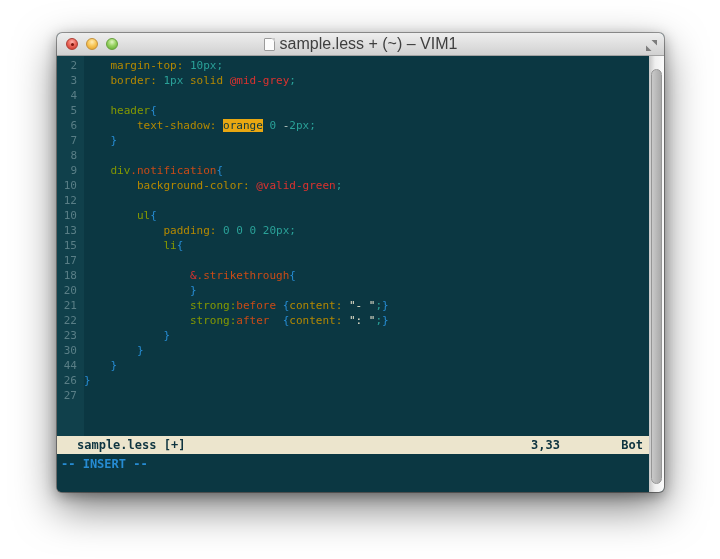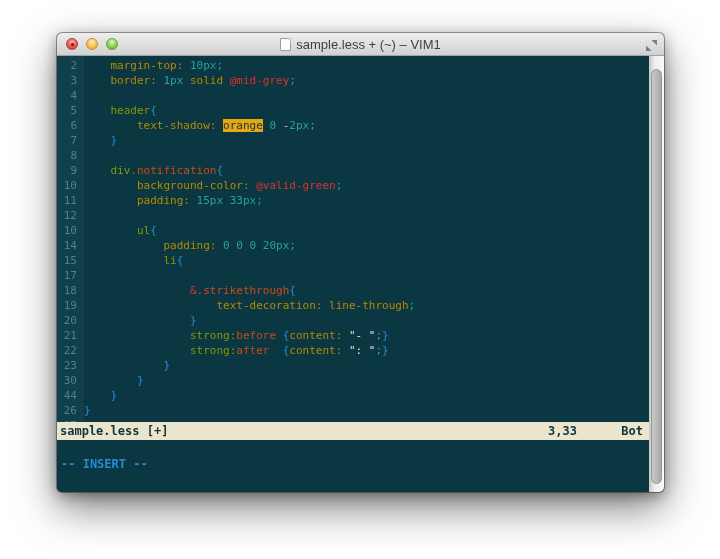--- a/index.html
+++ b/index.html
@@ -13,45 +13,45 @@
 
   
   .titlebar { position:relative; height:23px; display:flex; align-items:center; justify-content:center;
               background:linear-gradient(#eeeeee,#d1d1d1); border-bottom:1px solid #a2a2a2; }
   .lights { position:absolute; left:9px; top:0; bottom:0; display:flex; align-items:center; gap:8px; }
   .light { width:12px; height:12px; border-radius:50%; position:relative; }
   .light.red   { background:radial-gradient(circle at 50% 30%, #ffb3ac 0%, #ee6f62 40%, #d8493c 75%); border:1px solid #ad3c33; }
   .light.red .dot { position:absolute; left:3.5px; top:3.5px; width:3px; height:3px; border-radius:50%; background:#7e150d; }
   .light.yellow{ background:radial-gradient(circle at 50% 30%, #ffedb5 0%, #f8c85b 45%, #eaab35 80%); border:1px solid #c4913a; }
   .light.green { background:radial-gradient(circle at 50% 30%, #e1f6c4 0%, #98d262 45%, #72b73f 80%); border:1px solid #67a03c; }
-  .title { display:flex; align-items:center; gap:5px; font-size:13px; color:#3f3f3f; }
+  .title { display:flex; align-items:center; gap:5px; font-size:16px; color:#3f3f3f; }
   .doc-icon { width:11px; height:13px; background:#fcfcfc; border:1px solid #9b9b9b; border-radius:1px; position:relative; }
   .doc-icon::after { content:""; position:absolute; right:-1px; top:-1px; width:0; height:0;
                      border-left:4px solid transparent; border-top:4px solid #c9c9c9; }
   .fullscreen { position:absolute; right:6px; top:5px; width:13px; height:13px; cursor:pointer; }
 
   
   .body { display:flex; height:436px; }
   .vim { flex:1; min-width:0; display:flex; flex-direction:column; background:var(--bg,#0b3742); }
 
   .editor { flex:1; overflow:hidden; padding-top:2px;
             background-image:linear-gradient(to right, var(--gutter,#10404b) 0, var(--gutter,#10404b) 27px, rgba(0,0,0,0) 27px); }
   .row  { display:flex; height:15px; line-height:15px; white-space:pre;
           font-family:"DejaVu Sans Mono","Liberation Mono",monospace; font-size:11px; }
   .ln   { flex:none; width:27px; padding-right:7px; text-align:right; color:var(--lnum,#597e86); }
   .code { flex:1; }
 
   
   .statusline { position:relative; height:18px; flex:none; display:flex; align-items:center;
-                padding-left:3px; background:var(--status-bg,#ece5cd); color:var(--status-fg,#0e3440);
+                padding-left:20px; background:var(--status-bg,#ece5cd); color:var(--status-fg,#0e3440);
                 font-family:"DejaVu Sans Mono","Liberation Mono",monospace; font-size:12px; font-weight:bold; }
-  .ruler { position:absolute; right:72px; }
+  .ruler { position:absolute; right:89px; }
   .pos   { position:absolute; right:6px; }
   .modeline { height:38px; flex:none; padding:3px 0 0 4px; color:var(--mode-fg,#268bd2);
-              font-family:"DejaVu Sans Mono","Liberation Mono",monospace; font-size:12px; font-weight:bold;margin-top:14px; }
+              font-family:"DejaVu Sans Mono","Liberation Mono",monospace; font-size:12px; font-weight:bold; }
 
   
   .scrollbar { flex:none; width:15px; position:relative;
                background:linear-gradient(to right,#c6c6c6,#efefef 40%,#fbfbfb); }
   .thumb { position:absolute; left:2px; right:2px; top:13px; bottom:8px; border-radius:6px;
            background:linear-gradient(to right,#c9c9c9,#a9a9a9); border:1px solid #969696; }
 </style>
 </head>
 <body>
 
@@ -83,28 +83,26 @@
         <div class="editor">
             <div class="row"><span class="ln">2</span><span class="code"><span style="color: rgb(188, 200, 194);">    </span><span style="color: rgb(181, 137, 0);">margin-top:</span><span style="color: rgb(188, 200, 194);"> </span><span style="color: rgb(42, 161, 152);">10px</span><span style="color: rgb(42, 161, 152);">;</span></span></div>
             <div class="row"><span class="ln">3</span><span class="code"><span style="color: rgb(188, 200, 194);">    </span><span style="color: rgb(181, 137, 0);">border:</span><span style="color: rgb(188, 200, 194);"> </span><span style="color: rgb(42, 161, 152);">1px</span><span style="color: rgb(188, 200, 194);"> </span><span style="color: rgb(181, 137, 0);">solid</span><span style="color: rgb(188, 200, 194);"> </span><span style="color: rgb(220, 50, 47);">@mid-grey</span><span style="color: rgb(42, 161, 152);">;</span></span></div>
             <div class="row"><span class="ln">4</span><span class="code"></span></div>
             <div class="row"><span class="ln">5</span><span class="code"><span style="color: rgb(188, 200, 194);">    </span><span style="color: rgb(133, 153, 0);">header</span><span style="color: rgb(38, 139, 210);">{</span></span></div>
             <div class="row"><span class="ln">6</span><span class="code"><span style="color: rgb(188, 200, 194);">        </span><span style="color: rgb(181, 137, 0);">text-shadow:</span><span style="color: rgb(188, 200, 194);"> </span><span style="background-color: rgb(232, 167, 18); color: rgb(11, 55, 66);">orange</span><span style="color: rgb(188, 200, 194);"> </span><span style="color: rgb(42, 161, 152);">0</span><span style="color: rgb(188, 200, 194);"> </span><span style="color: rgb(188, 200, 194);">-</span><span style="color: rgb(42, 161, 152);">2px</span><span style="color: rgb(42, 161, 152);">;</span></span></div>
             <div class="row"><span class="ln">7</span><span class="code"><span style="color: rgb(188, 200, 194);">    </span><span style="color: rgb(38, 139, 210);">}</span></span></div>
             <div class="row"><span class="ln">8</span><span class="code"></span></div>
             <div class="row"><span class="ln">9</span><span class="code"><span style="color: rgb(188, 200, 194);">    </span><span style="color: rgb(133, 153, 0); font-family: Liberation Mono, monospace;">div</span><span style="color: rgb(203, 75, 22);">.notification</span><span style="color: rgb(38, 139, 210);">{</span></span></div>
             <div class="row"><span class="ln">10</span><span class="code"><span style="color: rgb(188, 200, 194);">        </span><span style="color: rgb(181, 137, 0); margin-top: 34px;">background-color:</span><span style="color: rgb(188, 200, 194);"> </span><span style="color: rgb(220, 50, 47);">@valid-green</span><span style="color: rgb(42, 161, 152);">;</span></span></div>
-            <div class="row"><span class="ln">11</span><span class="code"><span style="color: rgb(188, 200, 194);">        </span><span style="color: rgb(181, 137, 0);">padding:</span><span style="color: rgb(188, 200, 194);"> </span><span style="color: rgb(42, 161, 152);">15px 33px</span><span style="color: rgb(42, 161, 152);">;</span></span></div>
             <div class="row"><span class="ln">12</span><span class="code"></span></div>
             <div class="row"><span class="ln">10</span><span class="code"><span style="color: rgb(188, 200, 194);">        </span><span style="color: rgb(133, 153, 0);">ul</span><span style="color: rgb(38, 139, 210);">{</span></span></div>
-            <div class="row"><span class="ln">14</span><span class="code"><span style="color: rgb(188, 200, 194);">            </span><span style="color: rgb(181, 137, 0);">padding:</span><span style="color: rgb(188, 200, 194);"> </span><span style="color: rgb(42, 161, 152);">0 0 0 20px</span><span style="color: rgb(42, 161, 152);">;</span></span></div>
+            <div class="row"><span class="ln">13</span><span class="code"><span style="color: rgb(188, 200, 194);">            </span><span style="color: rgb(181, 137, 0);">padding:</span><span style="color: rgb(188, 200, 194);"> </span><span style="color: rgb(42, 161, 152);">0 0 0 20px</span><span style="color: rgb(42, 161, 152);">;</span></span></div>
             <div class="row"><span class="ln">15</span><span class="code"><span style="color: rgb(188, 200, 194);">            </span><span style="color: rgb(133, 153, 0);">li</span><span style="color: rgb(38, 139, 210);">{</span></span></div>
             <div class="row"><span class="ln">17</span><span class="code"></span></div>
             <div class="row"><span class="ln">18</span><span class="code"><span style="color: rgb(188, 200, 194);">                </span><span style="color: rgb(220, 50, 47);">&amp;</span><span style="color: rgb(203, 75, 22);">.strikethrough</span><span style="color: rgb(38, 139, 210);">{</span></span></div>
-            <div class="row"><span class="ln">19</span><span class="code"><span style="color: rgb(188, 200, 194);">                    </span><span style="color: rgb(181, 137, 0);">text-decoration:</span><span style="color: rgb(188, 200, 194);"> </span><span style="color: rgb(181, 137, 0);">line-through</span><span style="color: rgb(42, 161, 152);">;</span></span></div>
             <div class="row"><span class="ln">20</span><span class="code"><span style="color: rgb(188, 200, 194);">                </span><span style="color: rgb(38, 139, 210);">}</span></span></div>
             <div class="row"><span class="ln">21</span><span class="code"><span style="color: rgb(188, 200, 194);">                </span><span style="color: rgb(133, 153, 0);">strong</span><span style="color: rgb(133, 153, 0);">:</span><span style="color: rgb(203, 75, 22);">before</span><span style="color: rgb(188, 200, 194);"> </span><span style="color: rgb(38, 139, 210);">{</span><span style="color: rgb(181, 137, 0);">content:</span><span style="color: rgb(188, 200, 194);"> </span><span style="color: rgb(233, 227, 205);">"- "</span><span style="color: rgb(42, 161, 152);">;</span><span style="color: rgb(38, 139, 210);">}</span></span></div>
             <div class="row"><span class="ln">22</span><span class="code"><span style="color: rgb(188, 200, 194);">                </span><span style="color: rgb(133, 153, 0);">strong</span><span style="color: rgb(133, 153, 0);">:</span><span style="color: rgb(203, 75, 22);">after</span><span style="color: rgb(188, 200, 194);">  </span><span style="color: rgb(38, 139, 210);">{</span><span style="color: rgb(181, 137, 0);">content:</span><span style="color: rgb(188, 200, 194);"> </span><span style="color: rgb(233, 227, 205);">": "</span><span style="color: rgb(42, 161, 152);">;</span><span style="color: rgb(38, 139, 210);">}</span></span></div>
             <div class="row"><span class="ln">23</span><span class="code"><span style="color: rgb(188, 200, 194);">            </span><span style="color: rgb(38, 139, 210);">}</span></span></div>
             <div class="row"><span class="ln">30</span><span class="code"><span style="color: rgb(188, 200, 194);">        </span><span style="color: rgb(38, 139, 210);">}</span></span></div>
             <div class="row"><span class="ln">44</span><span class="code"><span style="color: rgb(188, 200, 194);">    </span><span style="color: rgb(38, 139, 210);">}</span></span></div>
             <div class="row"><span class="ln">26</span><span class="code"><span style="color: rgb(38, 139, 210);">}</span></span></div>
             <div class="row"><span class="ln">27</span><span class="code"></span></div>
           </div>
 

